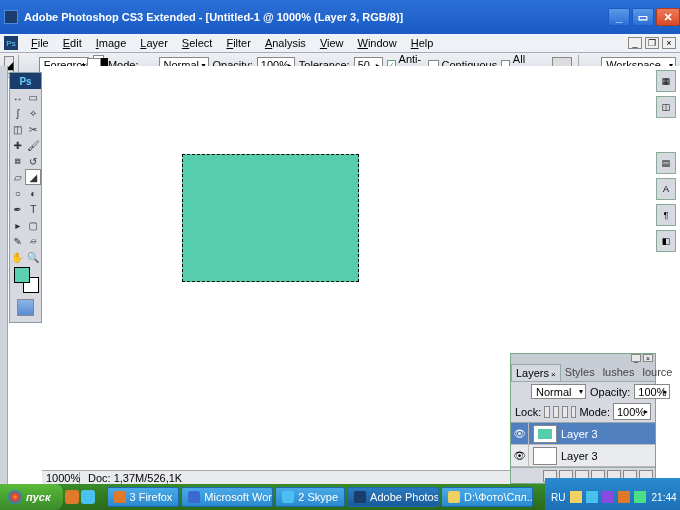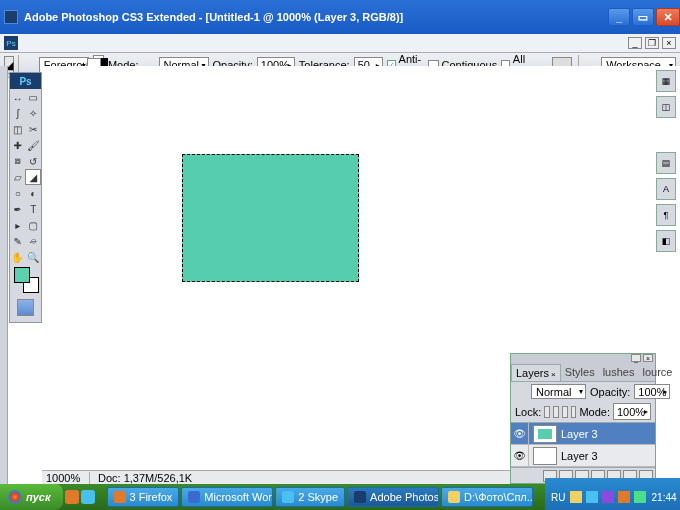--- a/index.html
+++ b/index.html
@@ -52,21 +52,21 @@
 .fgbg .fg { position: absolute; width: 16px; height: 16px; background: #5dd0b0; border: 1px solid #000; top: 2px; left: 4px; z-index: 2; }
 .fgbg .bg { position: absolute; width: 16px; height: 16px; background: #fff; border: 1px solid #000; bottom: 2px; right: 4px; }
 .maskmode { width: 17px; height: 17px; margin: 4px auto 6px; border: 1px solid #888; background: linear-gradient(#8db4e8,#5a8ad0); }
 
 
 .canvas-wrap { position: absolute; left: 42px; top: 66px; right: 28px; bottom: 40px; background: #fff; }
 .rect { position: absolute; left: 140px; top: 88px; width: 177px; height: 128px; background: #56cdac; border: 1px dashed #000; }
 
 
 .statusbar { position: absolute; left: 42px; right: 28px; bottom: 26px; height: 14px; background: #e8eaee; border-top: 1px solid #aaa; display: flex; align-items: center; font-size: 10px; }
-.statusbar .zoom { width: 48px; border-right: 1px solid #aaa; padding-left: 4px; }
+.statusbar .zoom { width: 38px; border-right: 1px solid #aaa; padding-left: 4px; }
 .statusbar .doc { padding-left: 8px; flex: 1; }
 .statusbar .scroll { display: flex; }
 .statusbar .scroll span { width: 14px; height: 12px; border: 1px solid #888; background: #ddd; margin-left: 1px; display: flex; align-items: center; justify-content: center; font-size: 8px; }
 
 
 .rightdock { position: absolute; right: 0; top: 66px; width: 28px; bottom: 26px; background: #fff; }
 .dock-tab { width: 20px; height: 22px; background: #d6dae0; border: 1px solid #8a9; margin: 4px 0 0 4px; display: flex; align-items: center; justify-content: center; font-size: 9px; }
 .dock-gap { height: 30px; }
 
 
@@ -113,20 +113,32 @@
   <div class="title">Adobe Photoshop CS3 Extended - [Untitled-1 @ 1000% (Layer 3, RGB/8)]</div>
   <div class="winbtns">
     <div class="winbtn min">_</div>
     <div class="winbtn max">▭</div>
     <div class="winbtn close">✕</div>
   </div>
 </div>
 
 <div class="menubar">
   <div class="ps-badge">Ps</div>
+  <div id="menu-items" style="display: flex;">
+      <div class="menuitem"><u>F</u>ile</div>
+      <div class="menuitem"><u>E</u>dit</div>
+      <div class="menuitem"><u>I</u>mage</div>
+      <div class="menuitem"><u>L</u>ayer</div>
+      <div class="menuitem"><u>S</u>elect</div>
+      <div class="menuitem"><u>F</u>ilter</div>
+      <div class="menuitem"><u>A</u>nalysis</div>
+      <div class="menuitem"><u>V</u>iew</div>
+      <div class="menuitem"><u>W</u>indow</div>
+      <div class="menuitem"><u>H</u>elp</div>
+    </div>
   <div class="doc-ctrl">
     <span>_</span>
     <span>❐</span>
     <span>×</span>
   </div>
 </div>
 
 <div class="optbar">
   <div class="tool-ind">◢</div>
   <div class="vline"></div>

